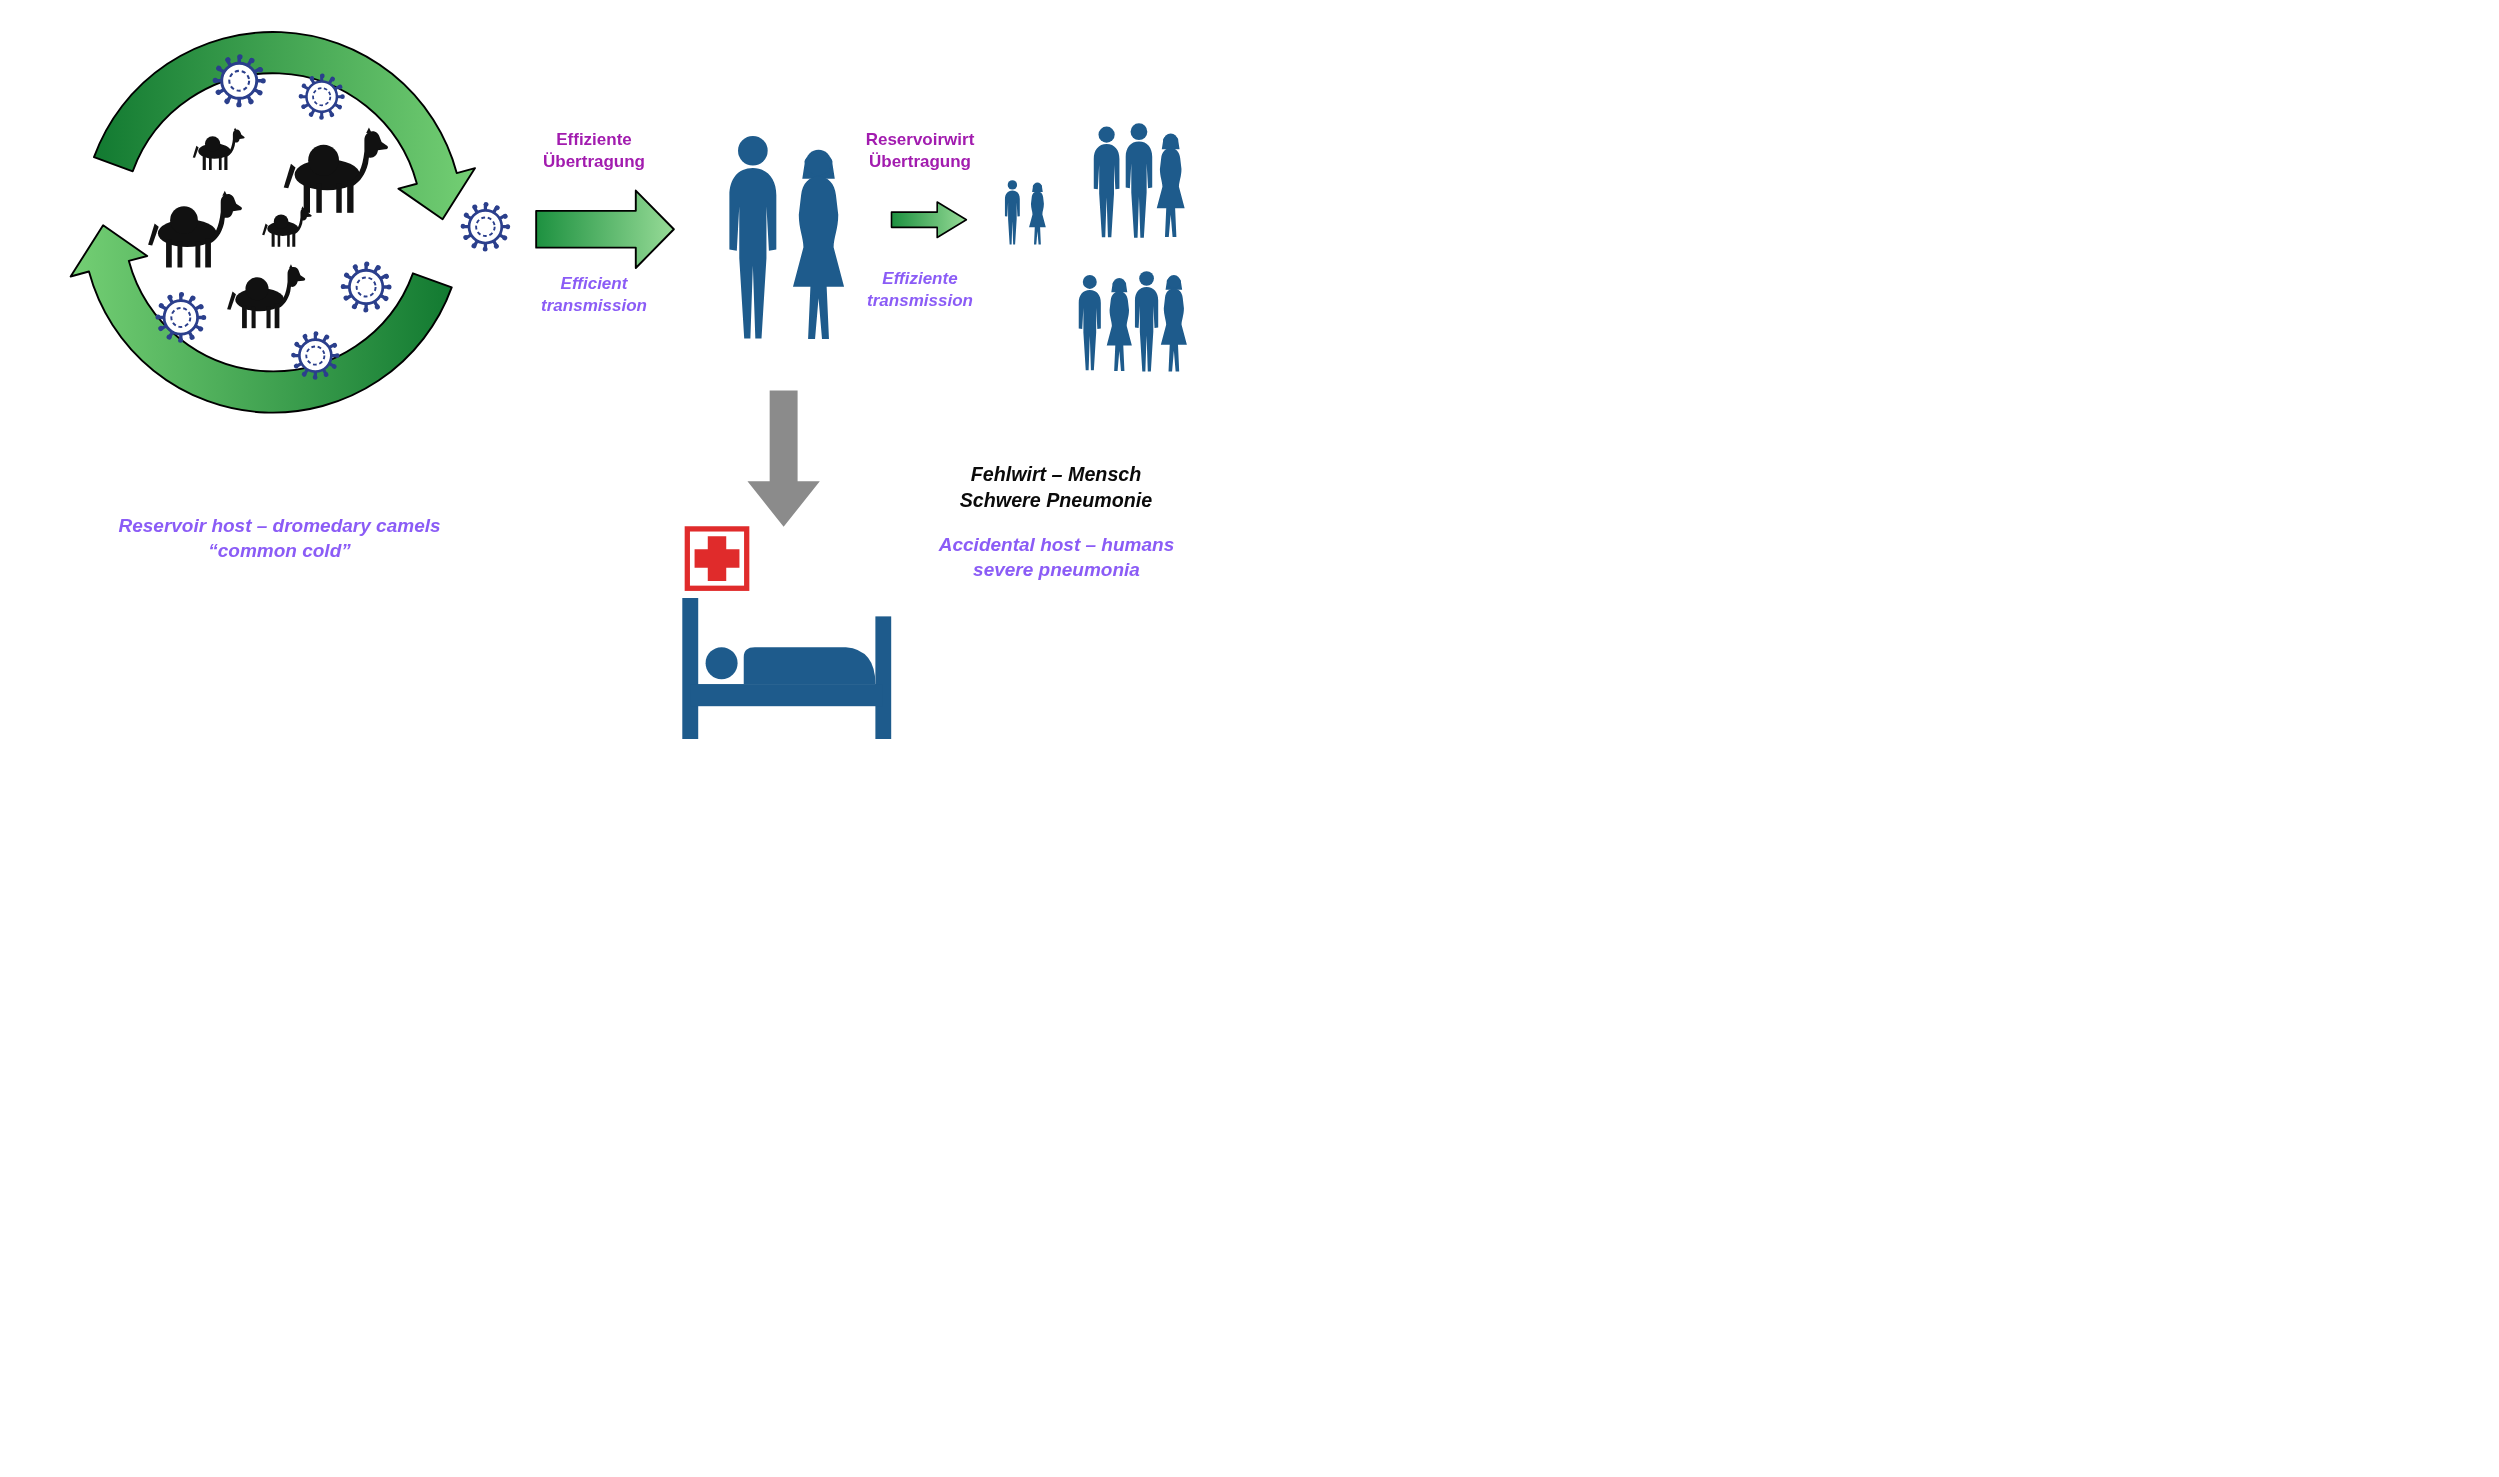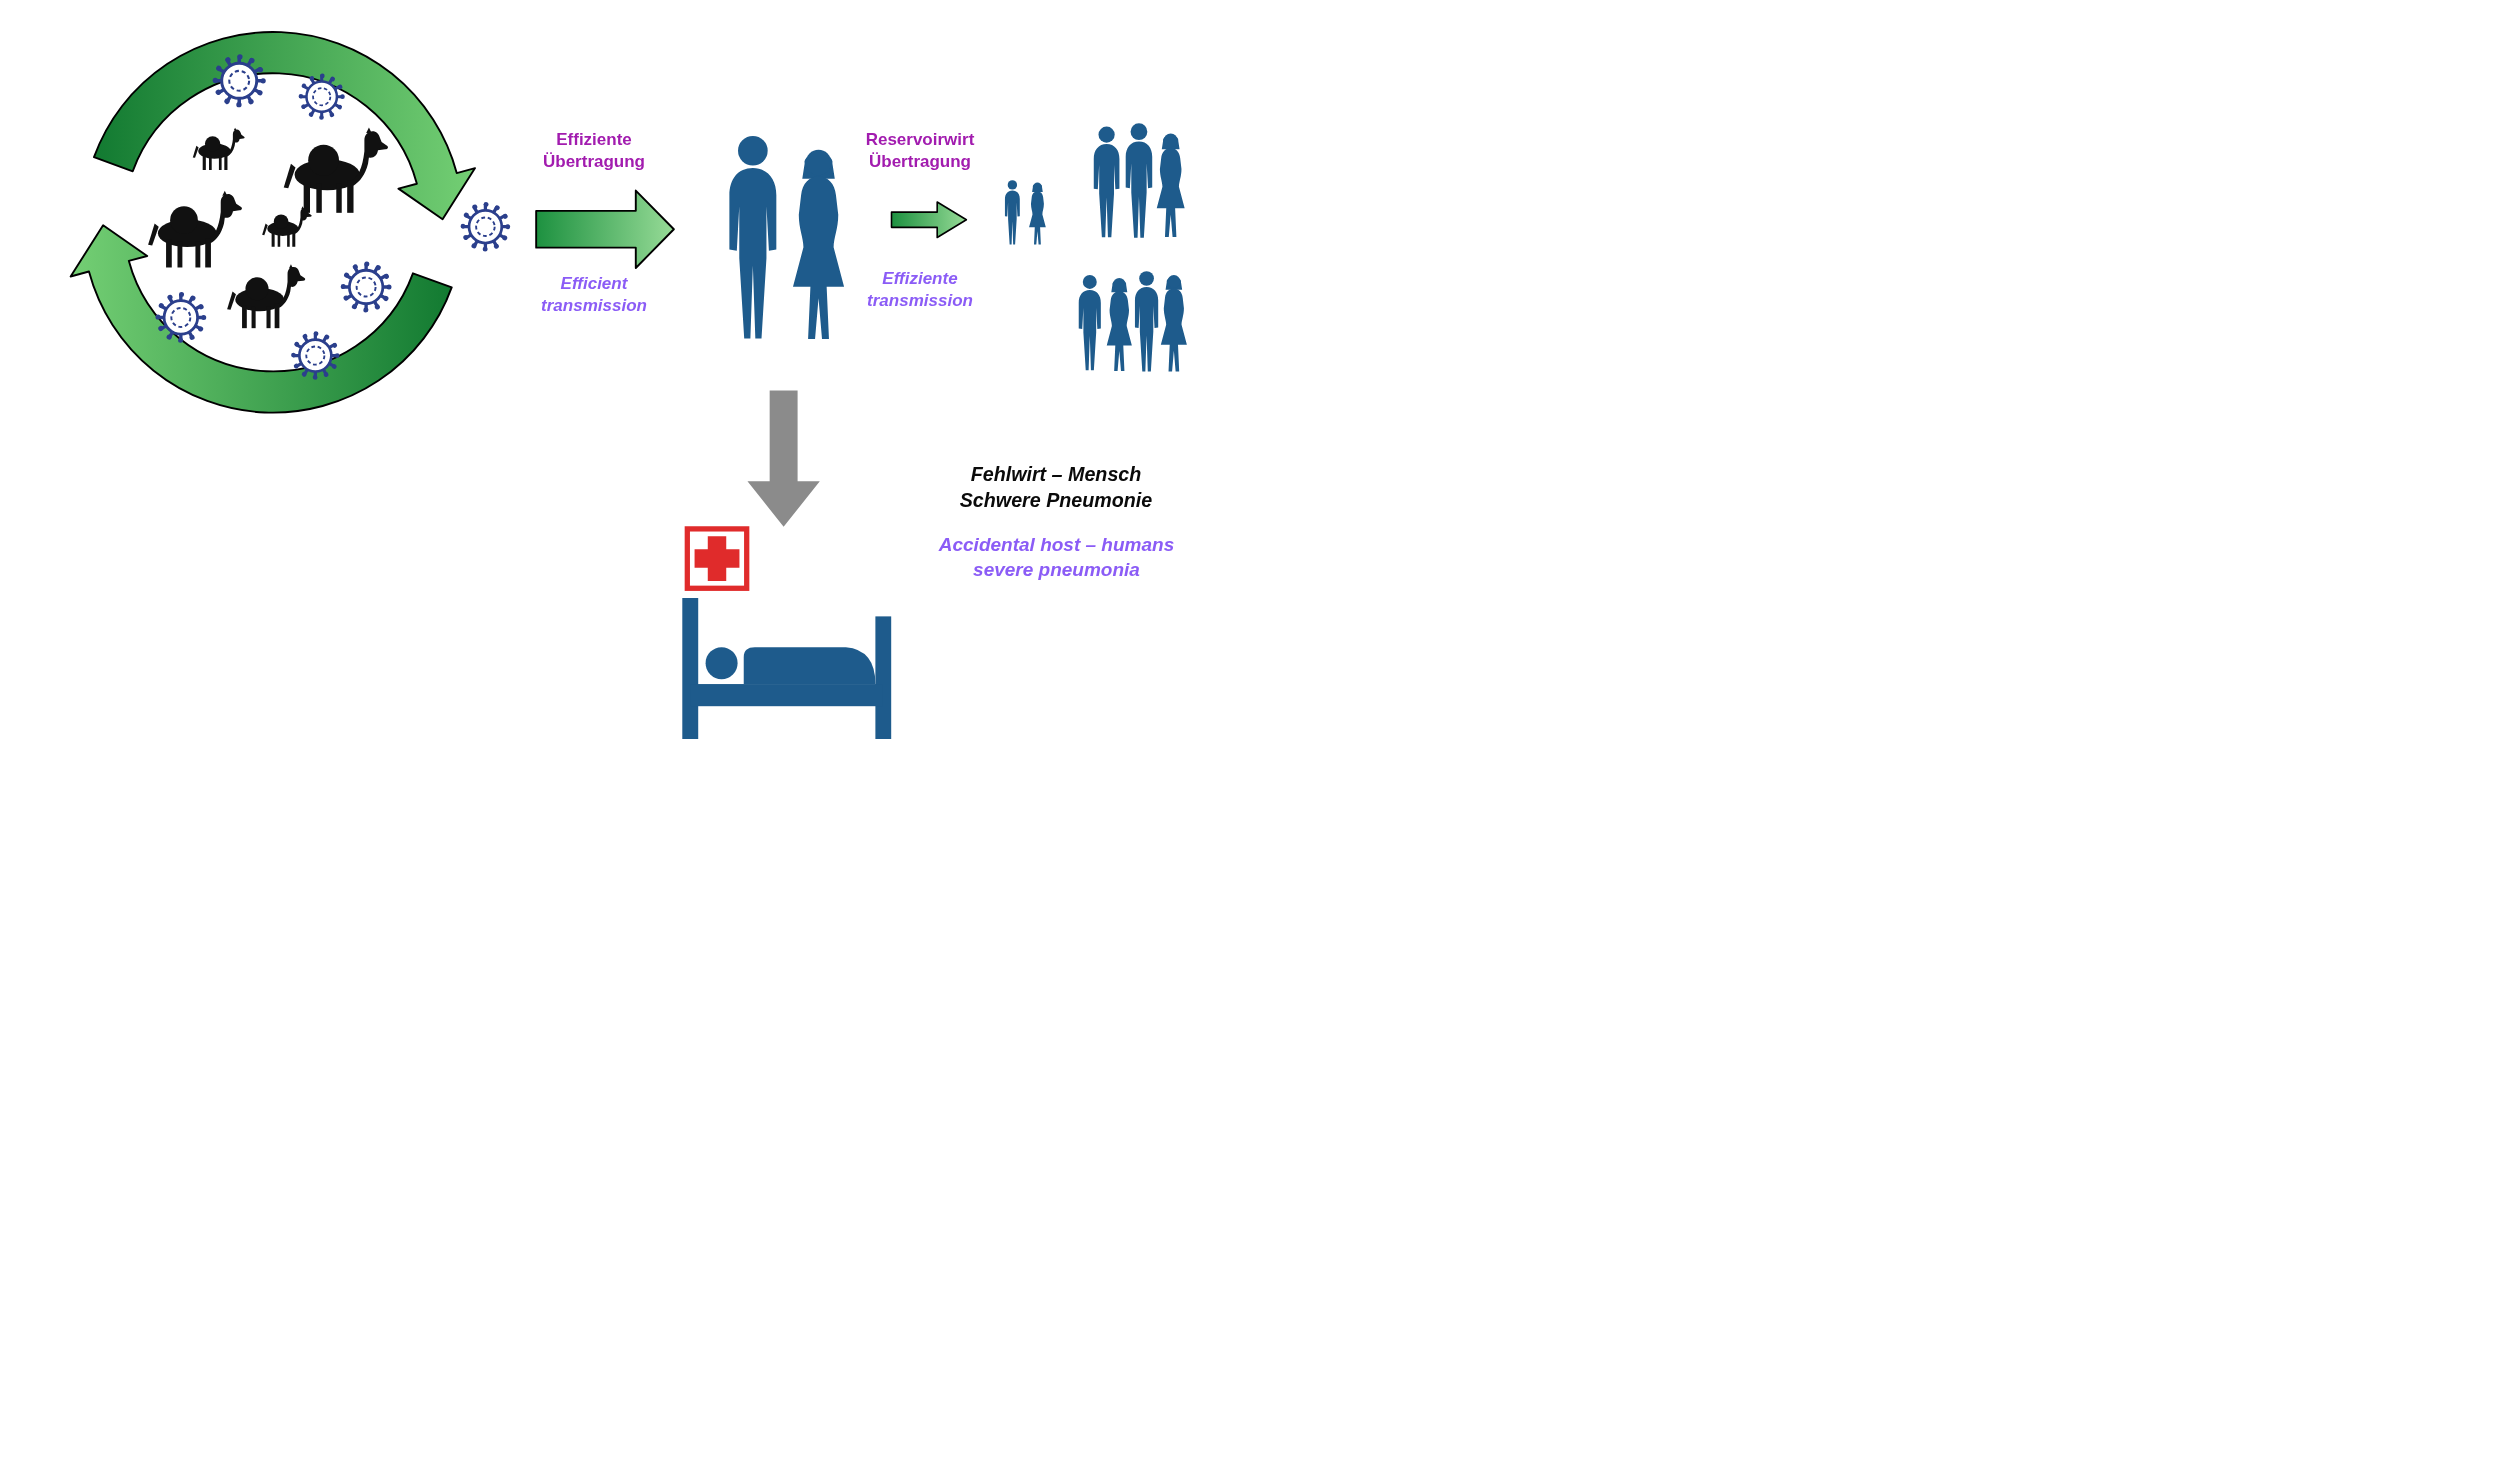--- a/index.html
+++ b/index.html
@@ -148,20 +148,24 @@
       <use href="#sym-woman" x="1822" y="431" width="56" height="159"></use>
     </g>
 
     <polygon fill="#8b8b8b" points="1213,615 1257,615 1257,758 1292,758 1235,830 1178,758 1213,758"></polygon>
 
     <use href="#sym-redcross" x="1078" y="828" width="104" height="104"></use>
     <use href="#sym-bed" x="1075" y="942" width="330" height="223" fill="#1e5b8c"></use>
   </svg>
 
 
+  <div class="txt gray-bold-italic fs-sub" style="left:48px;top:513px;width:463px;">
+    <div>Reservoir host – dromedary camels</div>
+    <div>“common cold”</div>
+  </div>
 
   <div class="txt de-bold fs-arrow" style="left:505px;top:129px;width:178px;">
     <div>Effiziente</div>
     <div>Übertragung</div>
   </div>
 
   <div class="txt gray-bold-italic fs-arrow" style="left:505px;top:273px;width:178px;">
     <div>Efficient</div>
     <div>transmission</div>
   </div>

